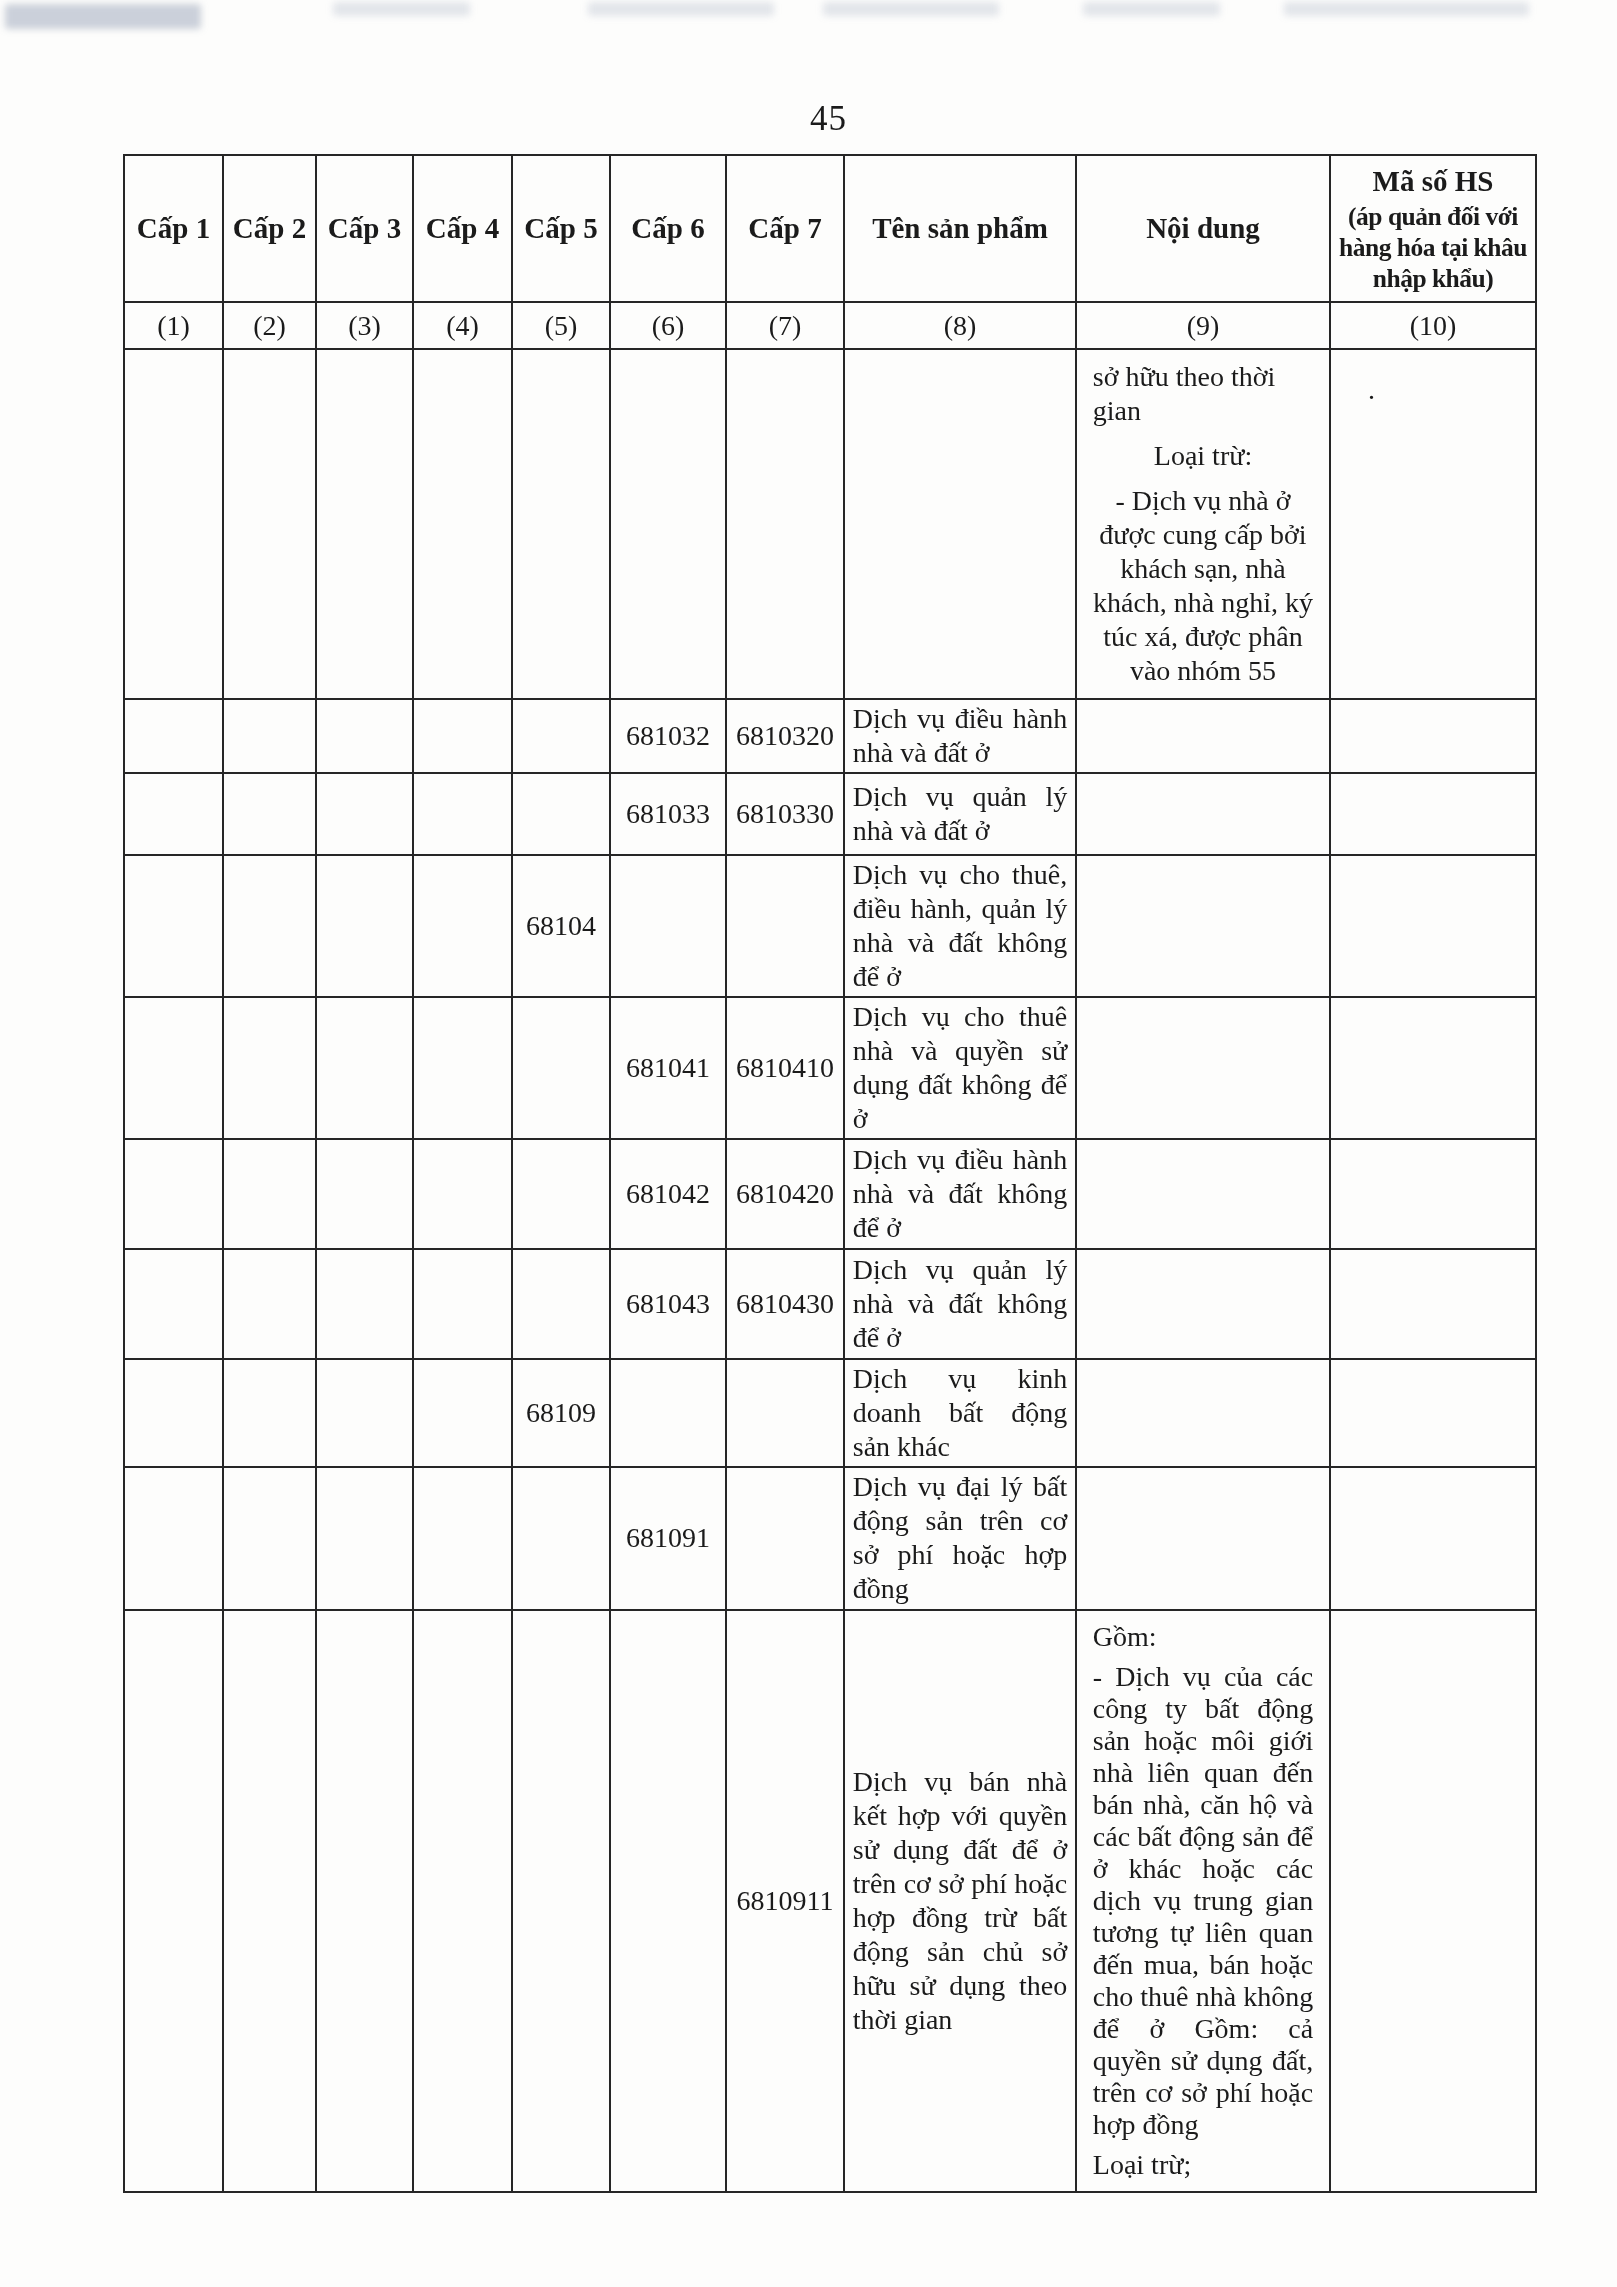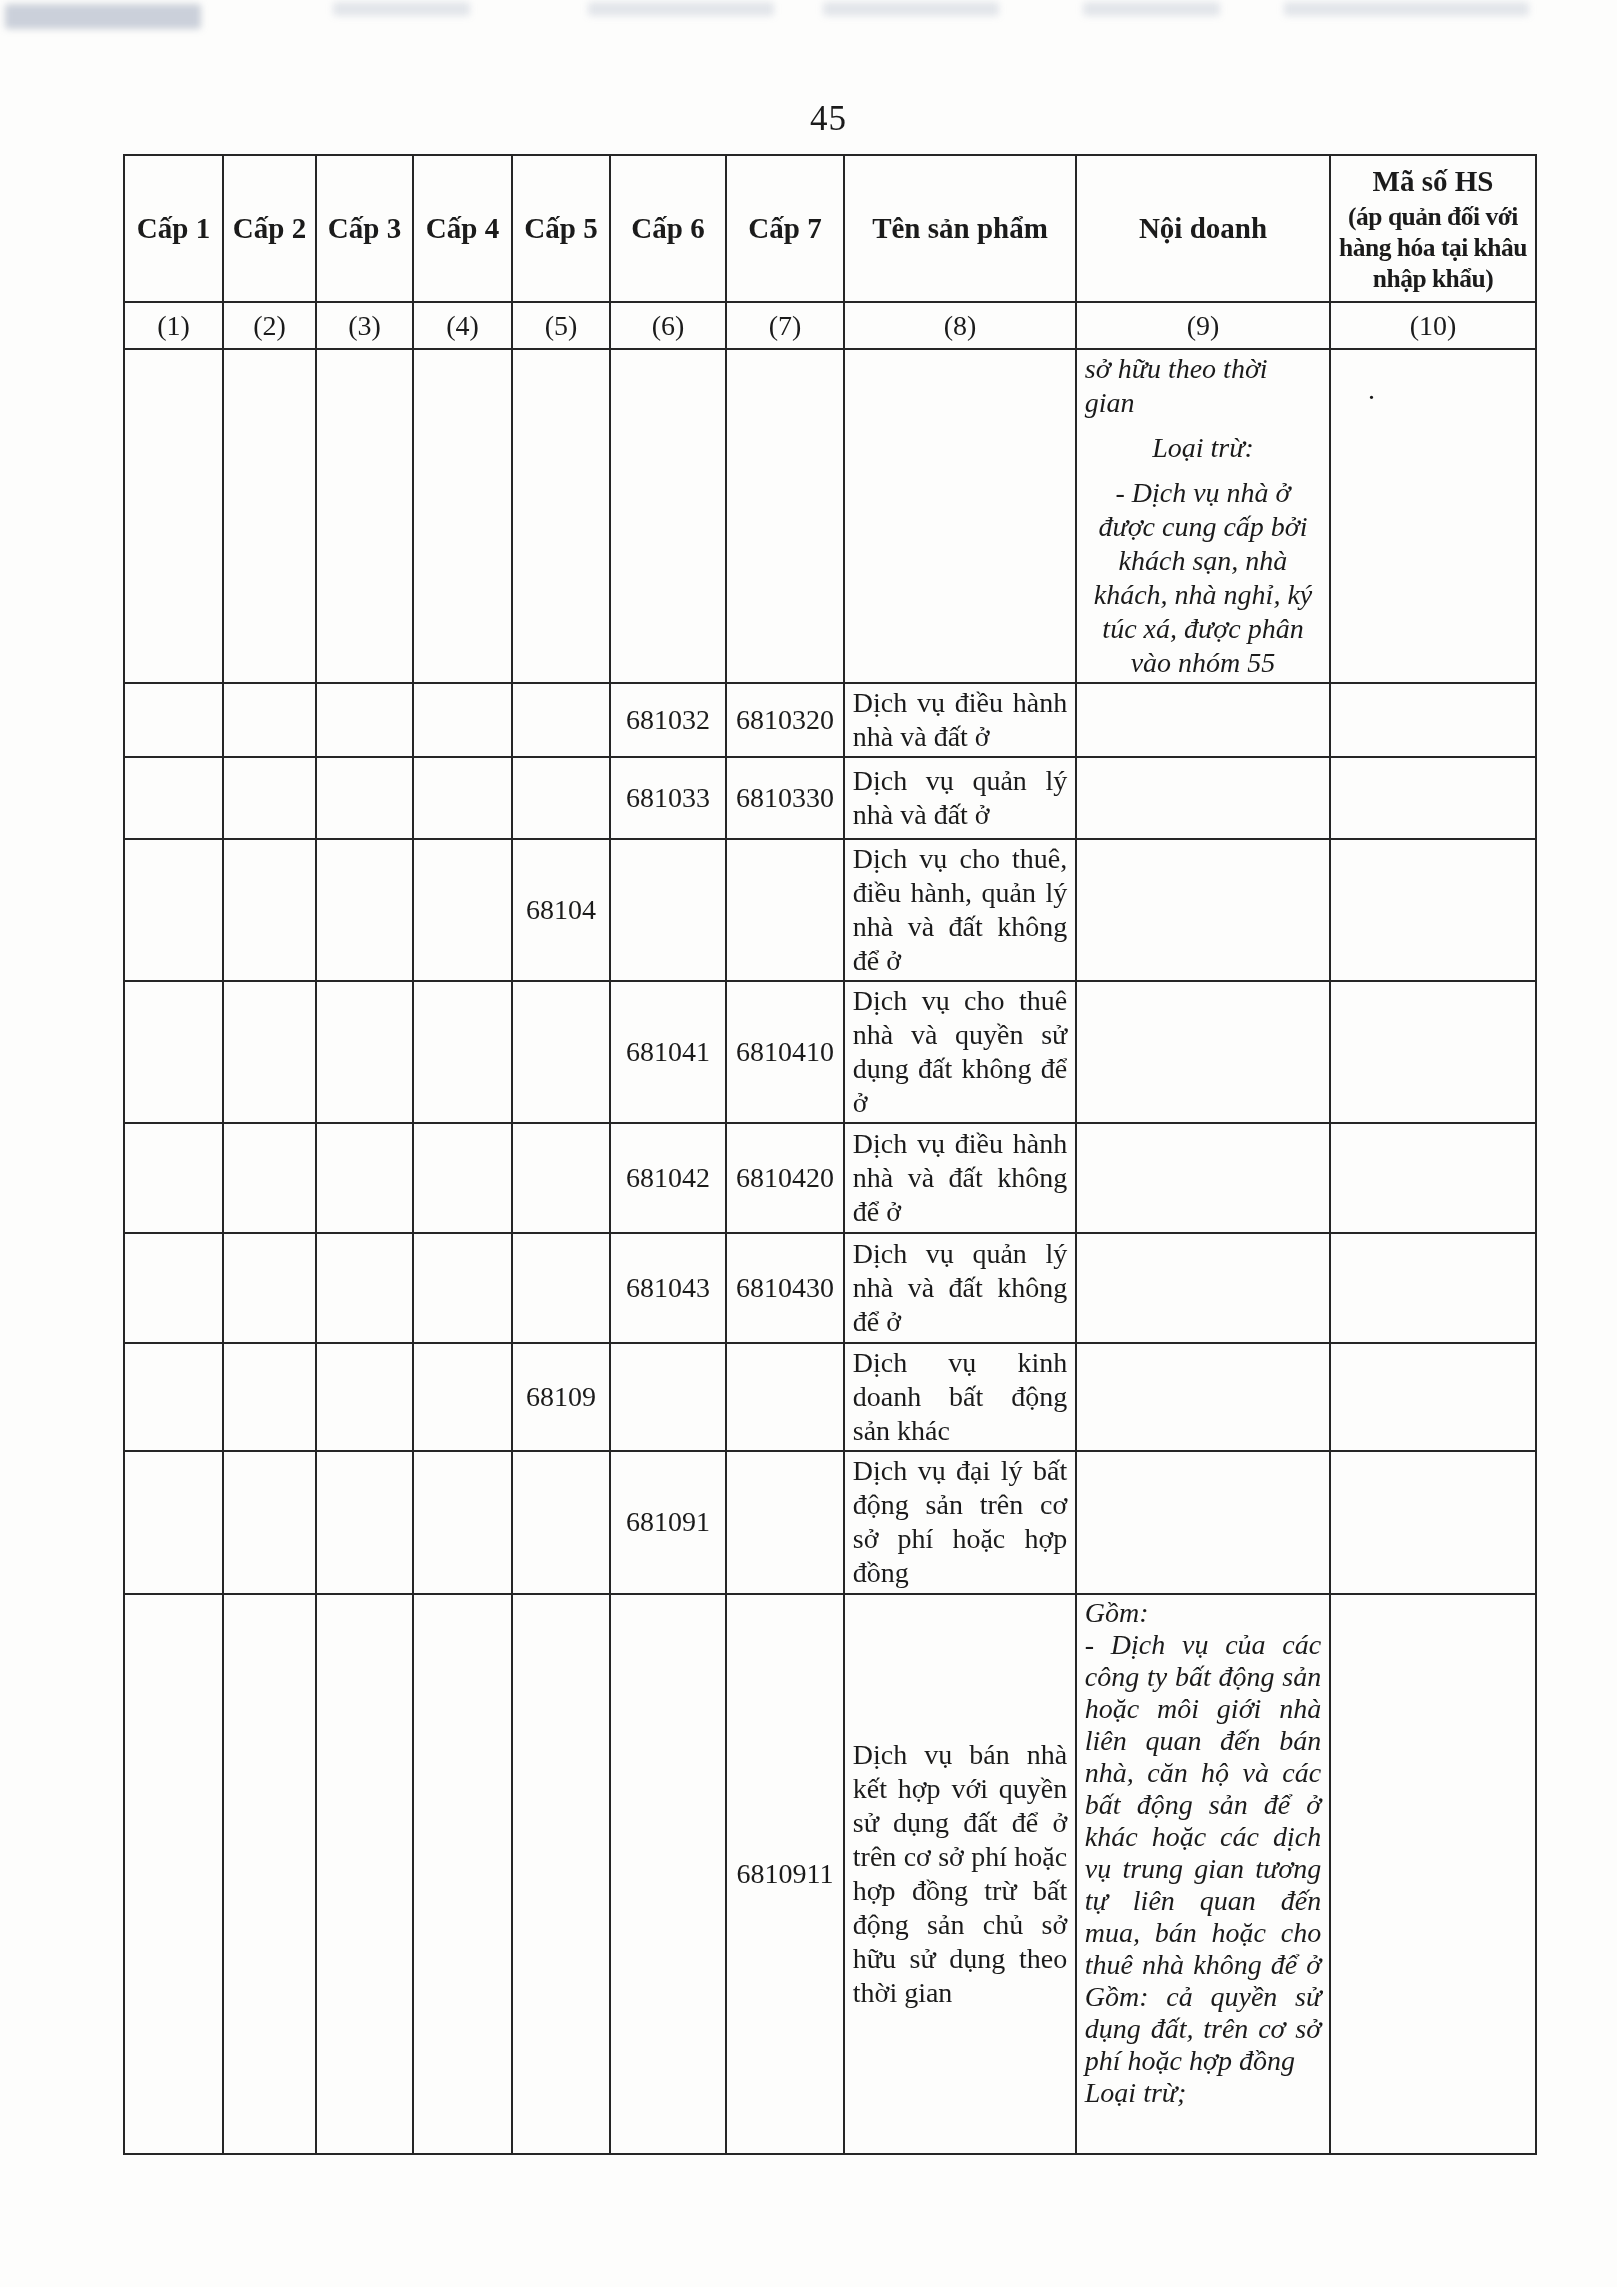--- a/index.html
+++ b/index.html
@@ -84,21 +84,21 @@
   tr.rH { height: 104px; }
   tr.rI { height: 143px; }
   tr.rJ { height: 560px; }
 
   .doc td.body {
     font-size: 28px;
     line-height: 34px;
   }
   .code { text-align: center; }
   .txt  { text-align: justify; }
-  .txt p, .noi p { margin: 0; font-style: italic; }
+  .txt p, .noi p { margin: 8px; }
   td.top { vertical-align: top; }
   tr.rA .noi p + p { margin-top: 10.8px; text-align: center; }
   tr.rJ .noi { line-height: 32px; }
   td.hs-mark {
     vertical-align: top;
     text-align: left;
     padding-left: 37px;
     padding-top: 23.5px;
     font-size: 28px;
   }
@@ -134,21 +134,21 @@
   <tbody>
       <tr class="header-row">
     <th>Cấp 1</th>
     <th>Cấp 2</th>
     <th>Cấp 3</th>
     <th>Cấp 4</th>
     <th>Cấp 5</th>
     <th>Cấp 6</th>
     <th>Cấp 7</th>
     <th>Tên sản phẩm</th>
-    <th>Nội doanh</th>
+    <th>Nội dung</th>
     <th>
       <span>Mã số HS</span>
       <span class="hs-note">(áp quản đối với hàng hóa tại khâu nhập khẩu)</span>
     </th>
   </tr>
 
   <tr class="index-row">
     <td>(1)</td>
     <td>(2)</td>
     <td>(3)</td>

